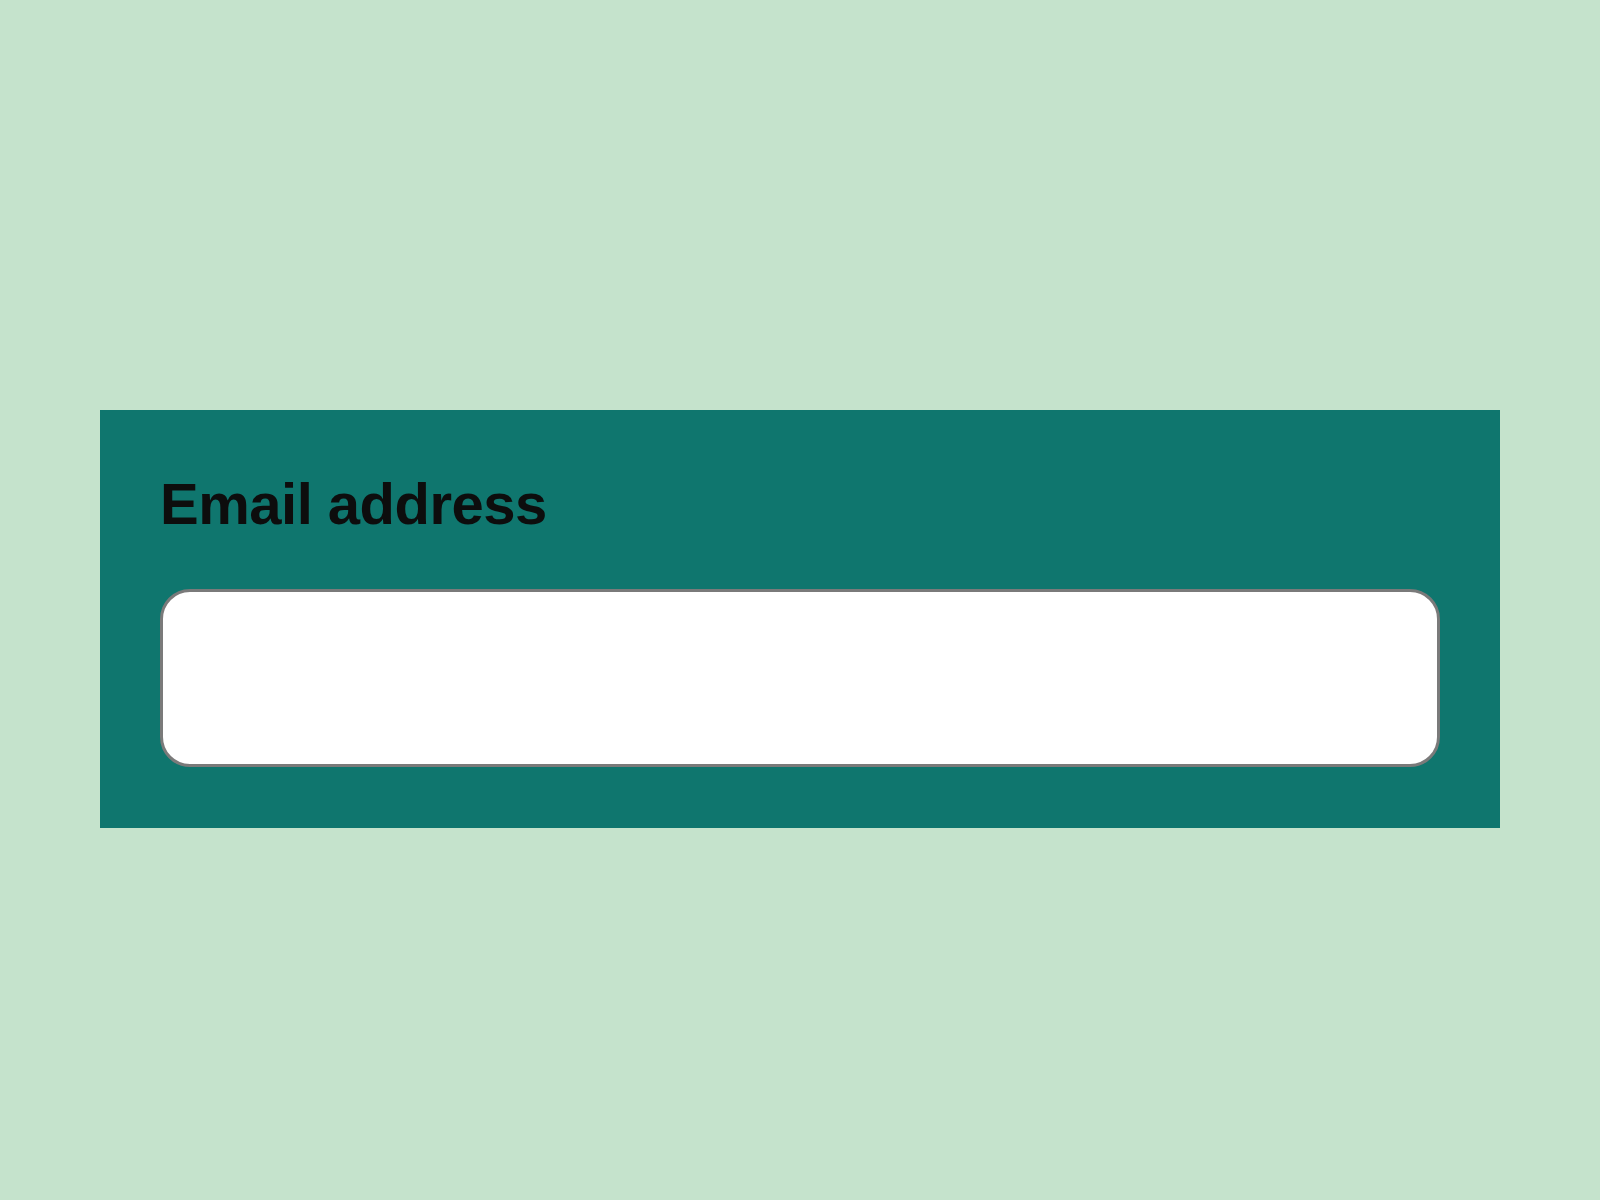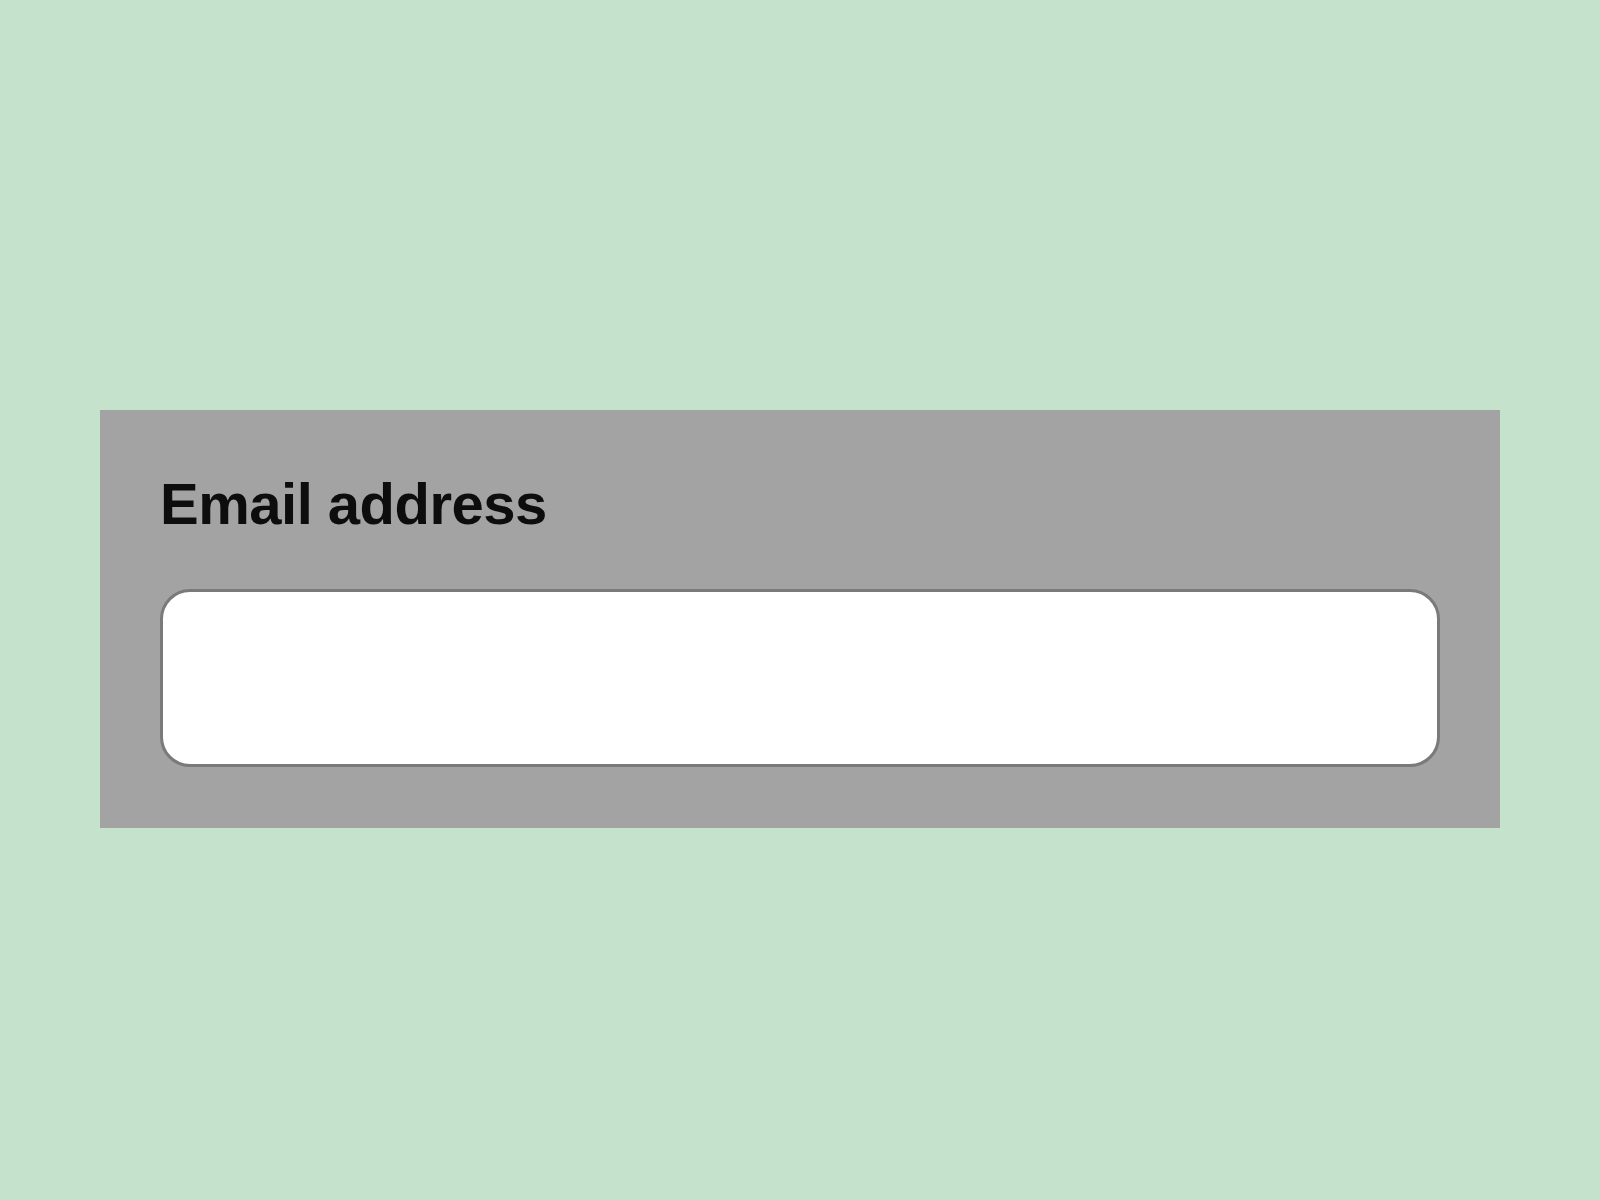--- a/index.html
+++ b/index.html
@@ -13,21 +13,21 @@
       background-color: #c5e3cc;
       font-family: -apple-system, BlinkMacSystemFont, "Segoe UI", Helvetica, Arial, sans-serif;
       position: relative;
     }
     .card {
       position: absolute;
       left: 100px;
       top: 410px;
       width: 1400px;
       height: 418px;
-      background-color: #a3a3a3;
+      background-color: #0f766e;
       padding: 60px 60px 50px 60px;
     }
     .field-label {
       font-size: 58px;
       font-weight: 700;
       color: #0d0d0d;
       margin-bottom: 52px;
       letter-spacing: -0.5px;
     }
     .email-input {

